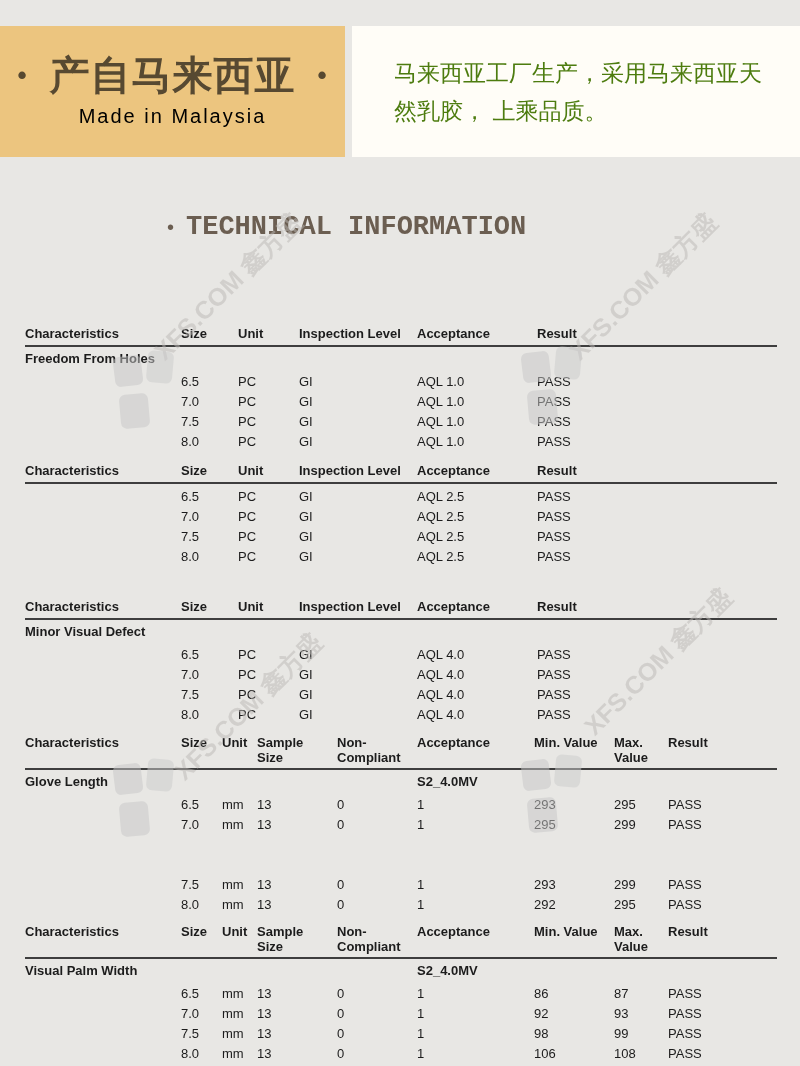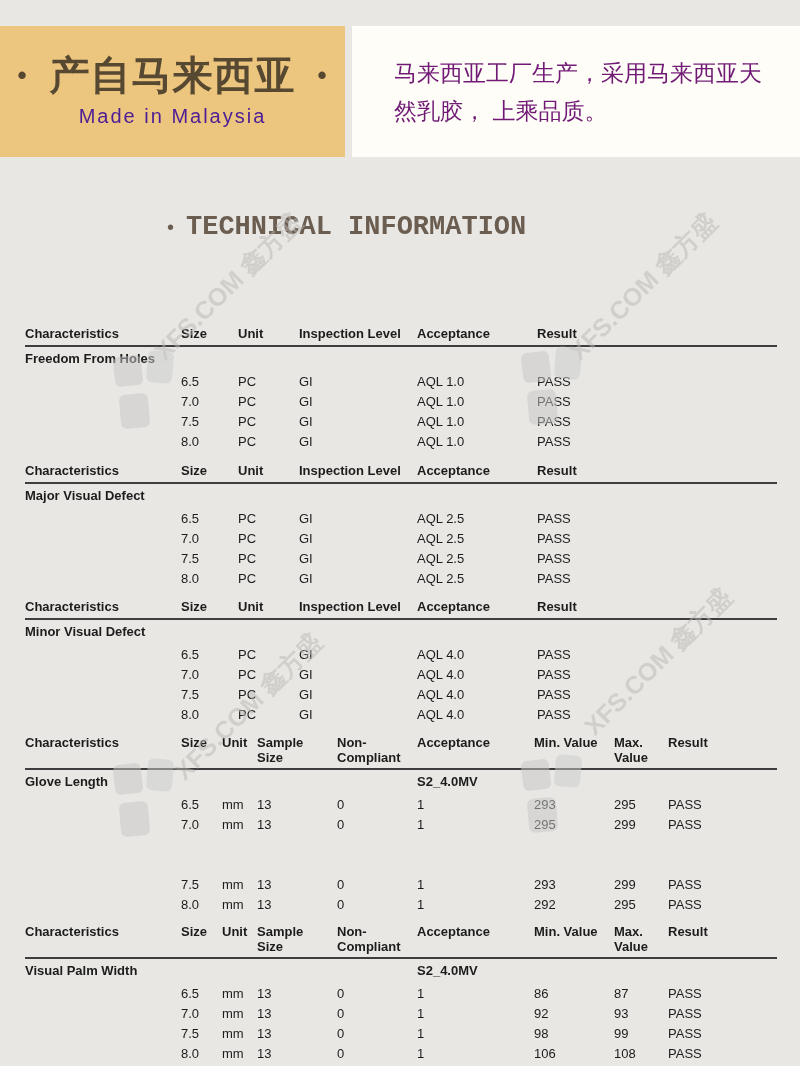--- a/index.html
+++ b/index.html
@@ -18,31 +18,31 @@
     z-index:1;
   }
   .hero-title{
     display:flex;align-items:center;column-gap:22px;
     color:#574931;font-weight:bold;font-size:40px;line-height:1;
     letter-spacing:1px;
   }
   .hero-bullet{font-size:26px;line-height:1;}
   .hero-sub{
     margin-top:10px;
-    color:#4c1d95;font-size:20px;letter-spacing:2px;
+    color:#000000;font-size:20px;letter-spacing:2px;
   }
   .hero-right{
     position:absolute;left:352px;top:26px;width:448px;height:131px;
     background:#fffdf7;
     display:flex;align-items:center;
     z-index:1;
   }
   .hero-desc{
     padding-left:42px;padding-right:30px;
-    color:#701a75;font-size:23px;line-height:38px;
+    color:#4d7c0f;font-size:23px;line-height:38px;
     white-space:pre-line;
   }
   
   .title-row{
     position:absolute;left:158px;top:212px;z-index:1;
     display:flex;align-items:center;color:#6b5e51;white-space:nowrap;
   }
   .title-zh{font-family:"DejaVu Serif",serif;font-size:33px;font-weight:600;letter-spacing:3px;}
   .title-bullet{font-size:20px;margin:0 12px 0 9px;}
   .title-en{font-family:"Liberation Mono",monospace;font-size:27px;font-weight:600;letter-spacing:0;}
@@ -179,21 +179,20 @@
   <div class="tbl" id="t1">
     <div class="hrow">
       <span class="a1">Characteristics</span>
       <span class="a2">Size</span>
       <span class="a3">Unit</span>
       <span class="a4">Inspection Level</span>
       <span class="a5">Acceptance</span>
       <span class="a6">Result</span>
     </div>
     <div class="rule"></div>
-    <div class="srow">Major Visual Defect</div>
     <div class="drow">
         <span class="a1"></span>
         <span class="a2">6.5</span>
         <span class="a3">PC</span>
         <span class="a4">GI</span>
         <span class="a5">AQL 2.5</span>
         <span class="a6">PASS</span>
       </div>
     <div class="drow">
         <span class="a1"></span>

